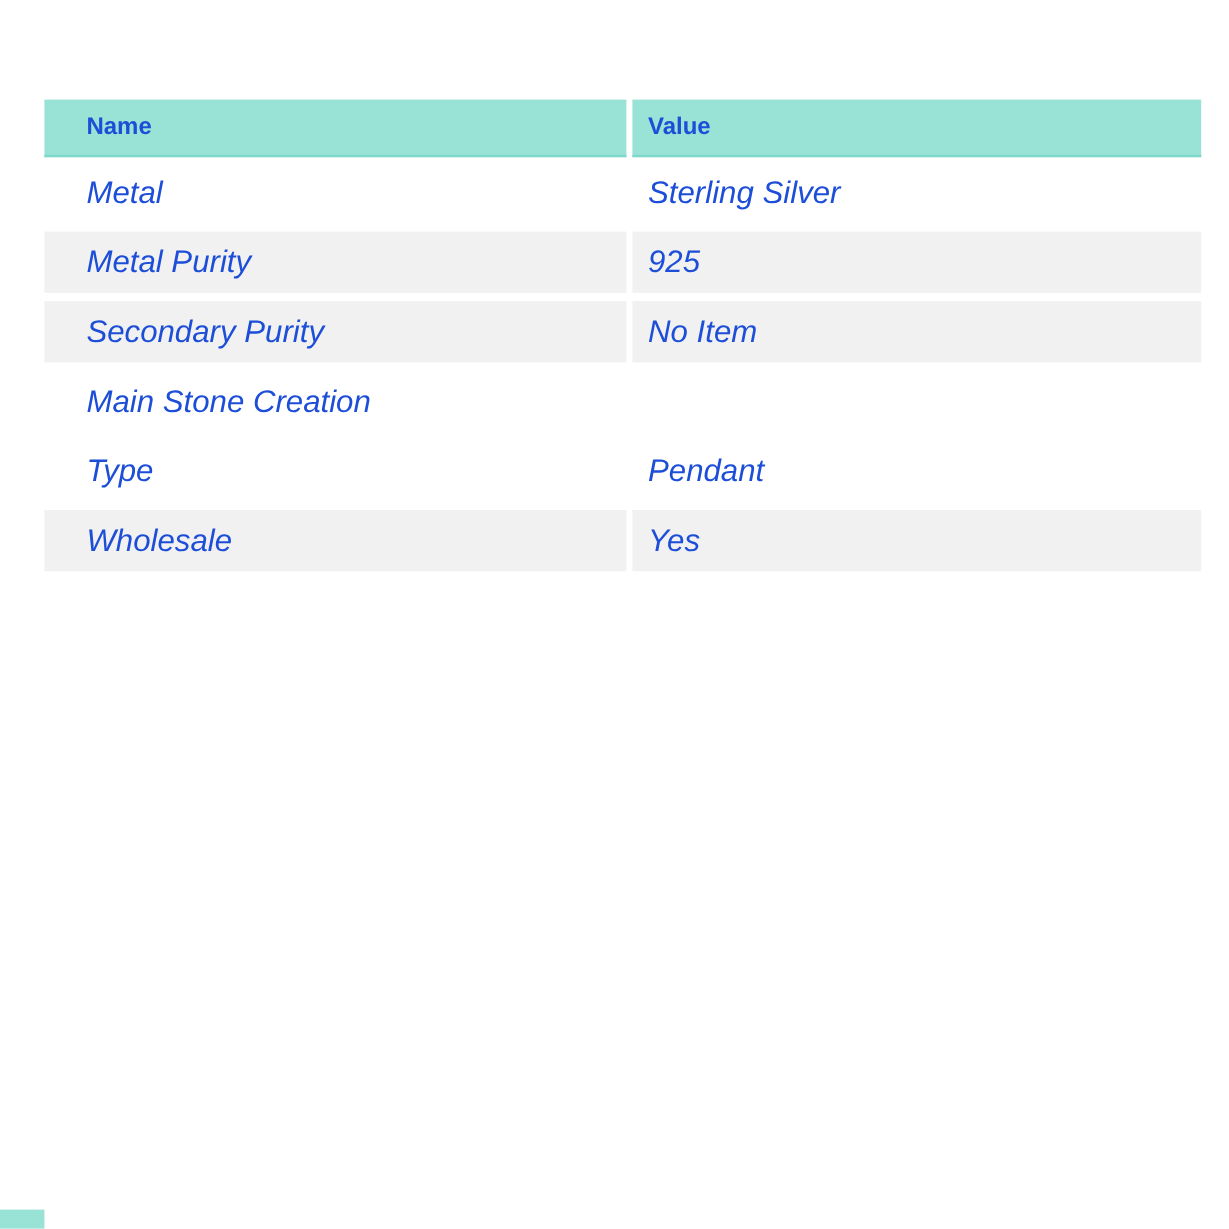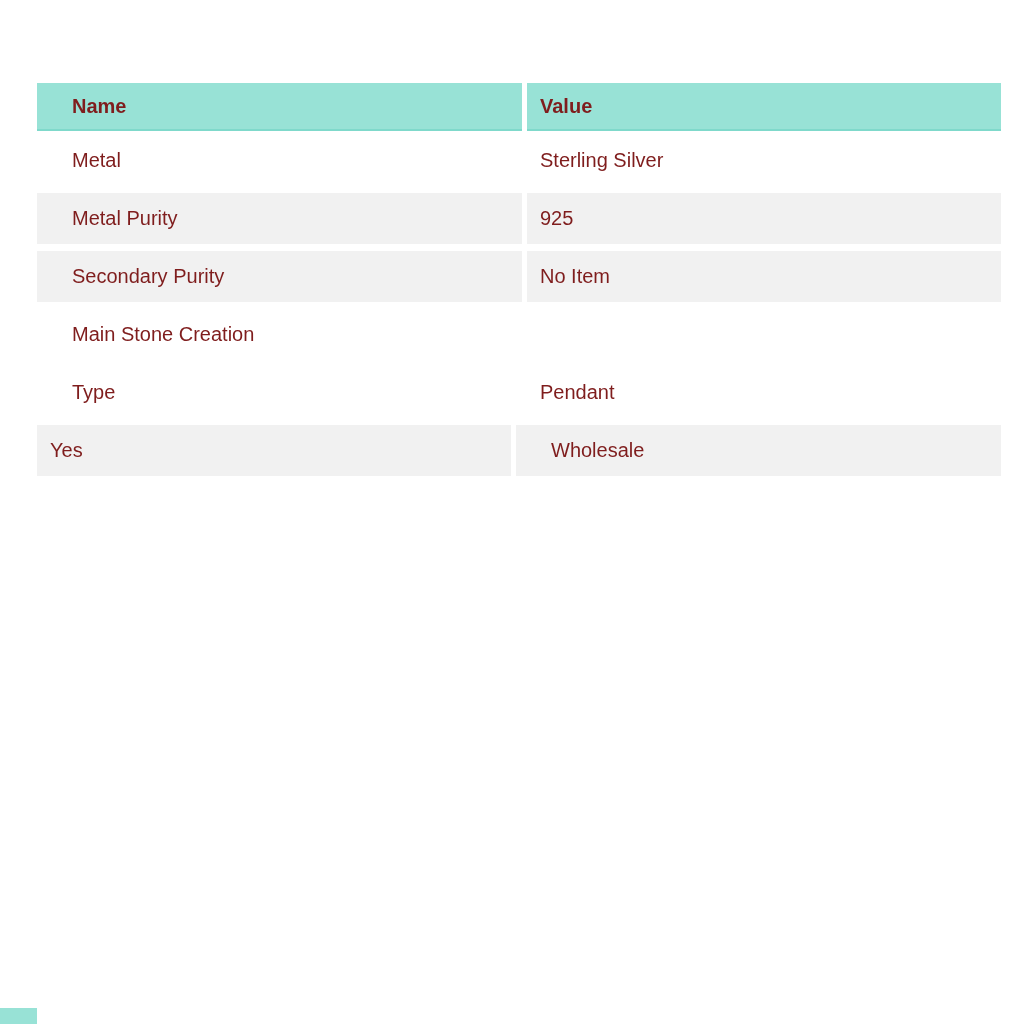--- a/index.html
+++ b/index.html
@@ -39,30 +39,31 @@
   .data-row {
     height: 51px;
     margin-top: 7px;
   }
   .data-row:first-of-type {
     margin-top: 4px;
   }
   .data-row .cell {
     background: #ffffff;
     font-weight: 400;
-    font-size: 20px;
+    font-size: 26px;
+    font-style: italic;
   }
   .data-row.striped .cell {
     background: #f1f1f1;
     text-align: center;
   }
   .cell {
     display: flex;
     align-items: center;
-    color: #7f1d1d;
+    color: #1d4ed8;
     box-sizing: border-box;
     white-space: nowrap;
     overflow: hidden;
   }
   .cell.c-name {
     flex: 0 0 485px;
     padding-left: 35px;
   }
   .cell.c-value {
     flex: 1 1 auto;
@@ -103,22 +104,22 @@
           <div class="cell c-value">No Item</div>
         </div>
         <div class="trow data-row">
           <div class="cell c-name">Main Stone Creation</div>
         </div>
         <div class="trow data-row">
           <div class="cell c-name">Type</div>
           <div class="cell c-value">Pendant</div>
         </div>
         <div class="trow data-row striped">
+          <div class="cell c-name">Wholesale</div>
           <div class="cell c-value">Yes</div>
-          <div class="cell c-name">Wholesale</div>
         </div>
       </div>
 
   </div>
 
   <div class="corner-accent"></div>
 
 </div>
 
 </body></html>

